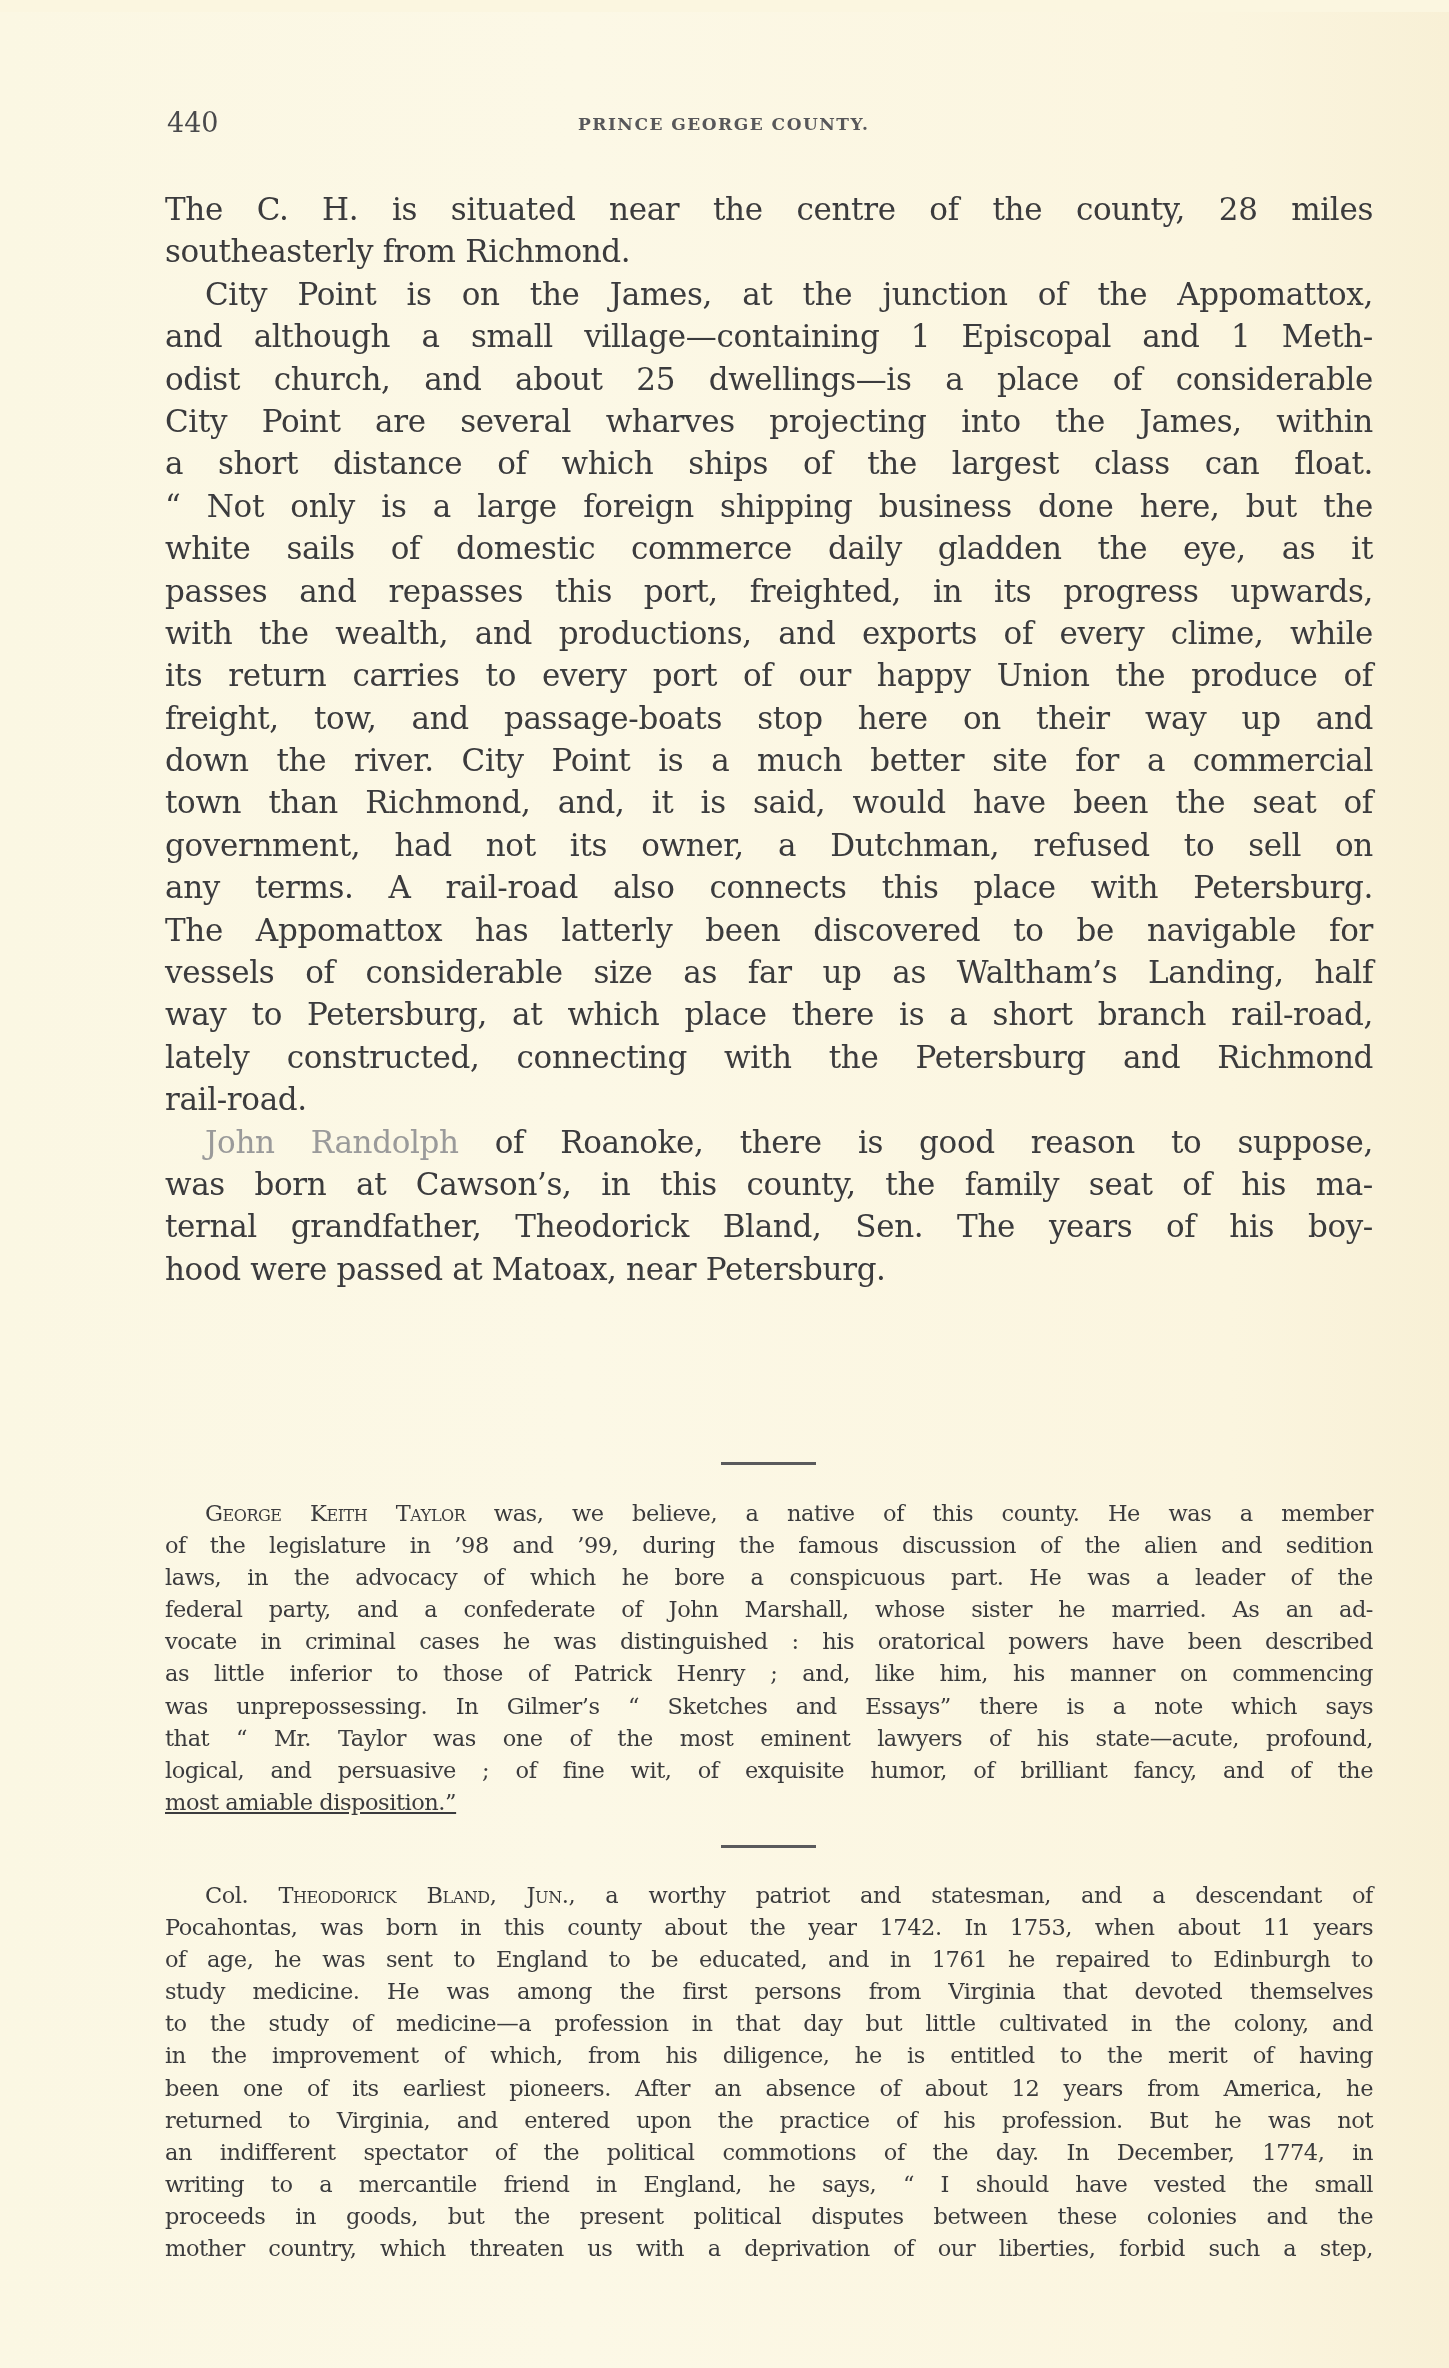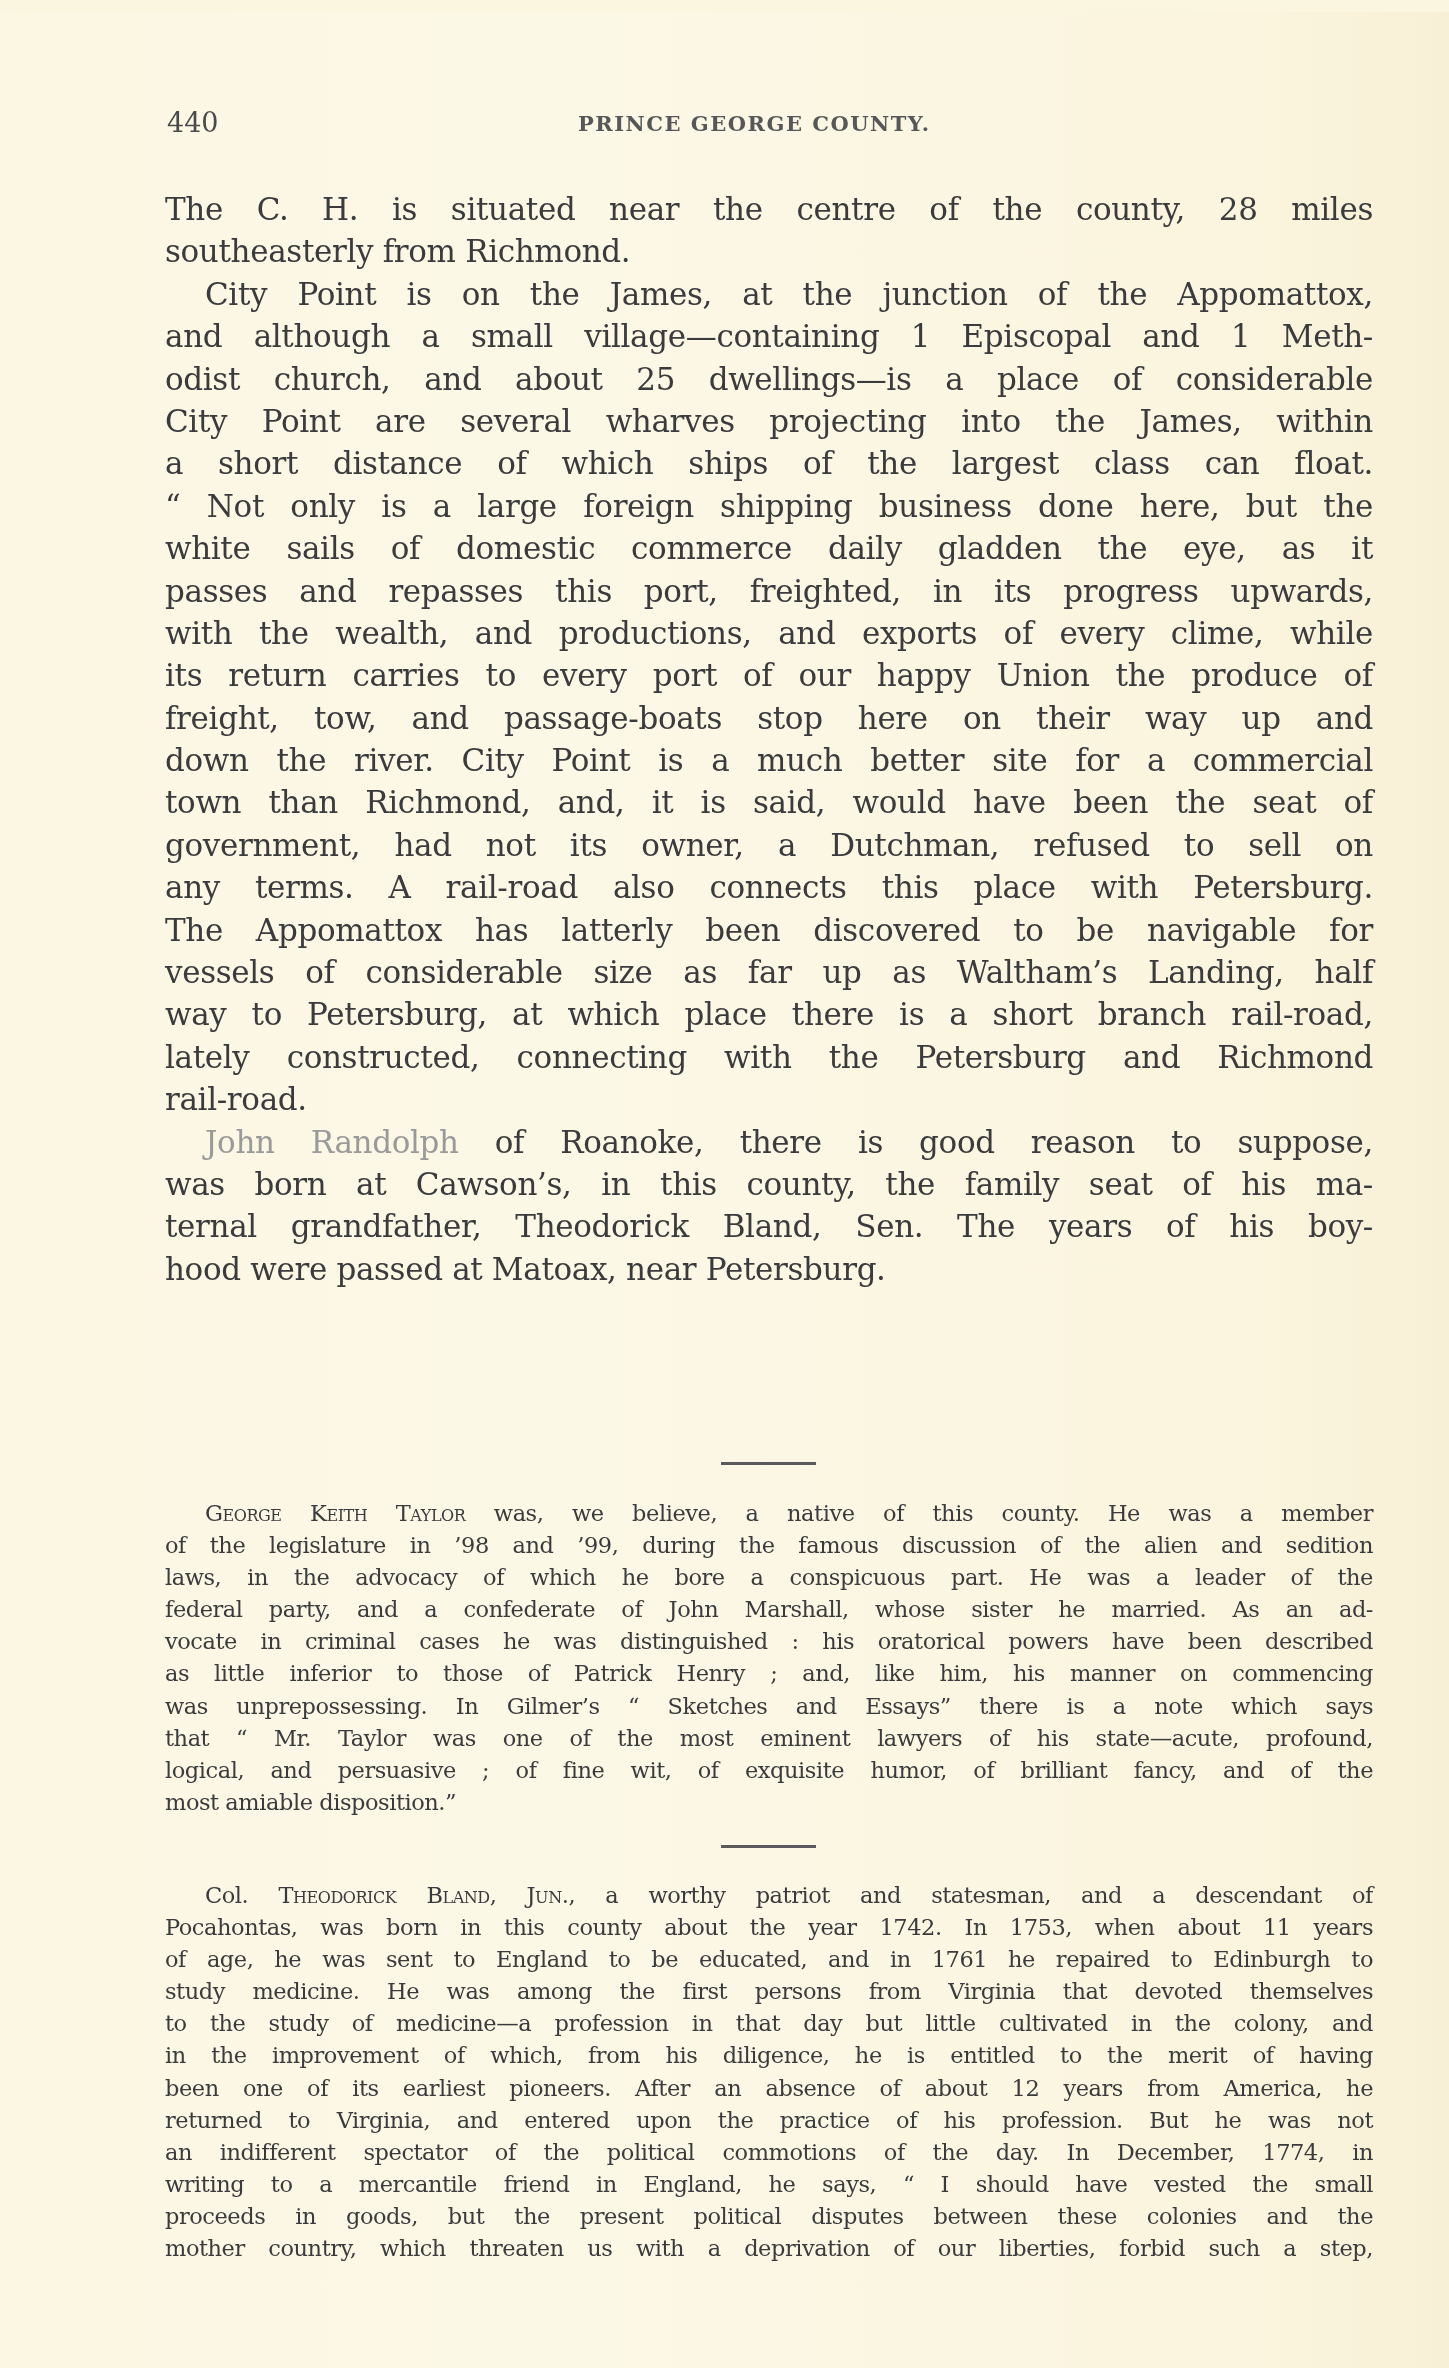--- a/index.html
+++ b/index.html
@@ -35,21 +35,21 @@
       left: 0;
       top: 0;
       font-size: 27px;
       line-height: 30px;
       color: #4a4a4c;
     }
     .running-title {
       position: absolute;
       left: 411px;
       top: 3px;
-      font-size: 21px;
+      font-size: 17px;
       letter-spacing: 1.5px;
       line-height: 26px;
       font-weight: bold;
       color: #57575a;
     }
     .body-text {
       position: absolute;
       left: 165px;
       top: 176px;
       width: 1208px;
@@ -93,20 +93,21 @@
       height: 32.1px;
       line-height: 32.1px;
       font-size: 22.5px;
       white-space: nowrap;
       text-align: justify;
       text-align-last: justify;
       letter-spacing: -0.45px;
     }
     .fline.last {
       text-align-last: left;
+      text-decoration: underline;
     }
     .fline.indent {
       padding-left: 40px;
       box-sizing: border-box;
     }
     .smallcaps {
       font-variant: small-caps;
     }
   </style>
 </head>

